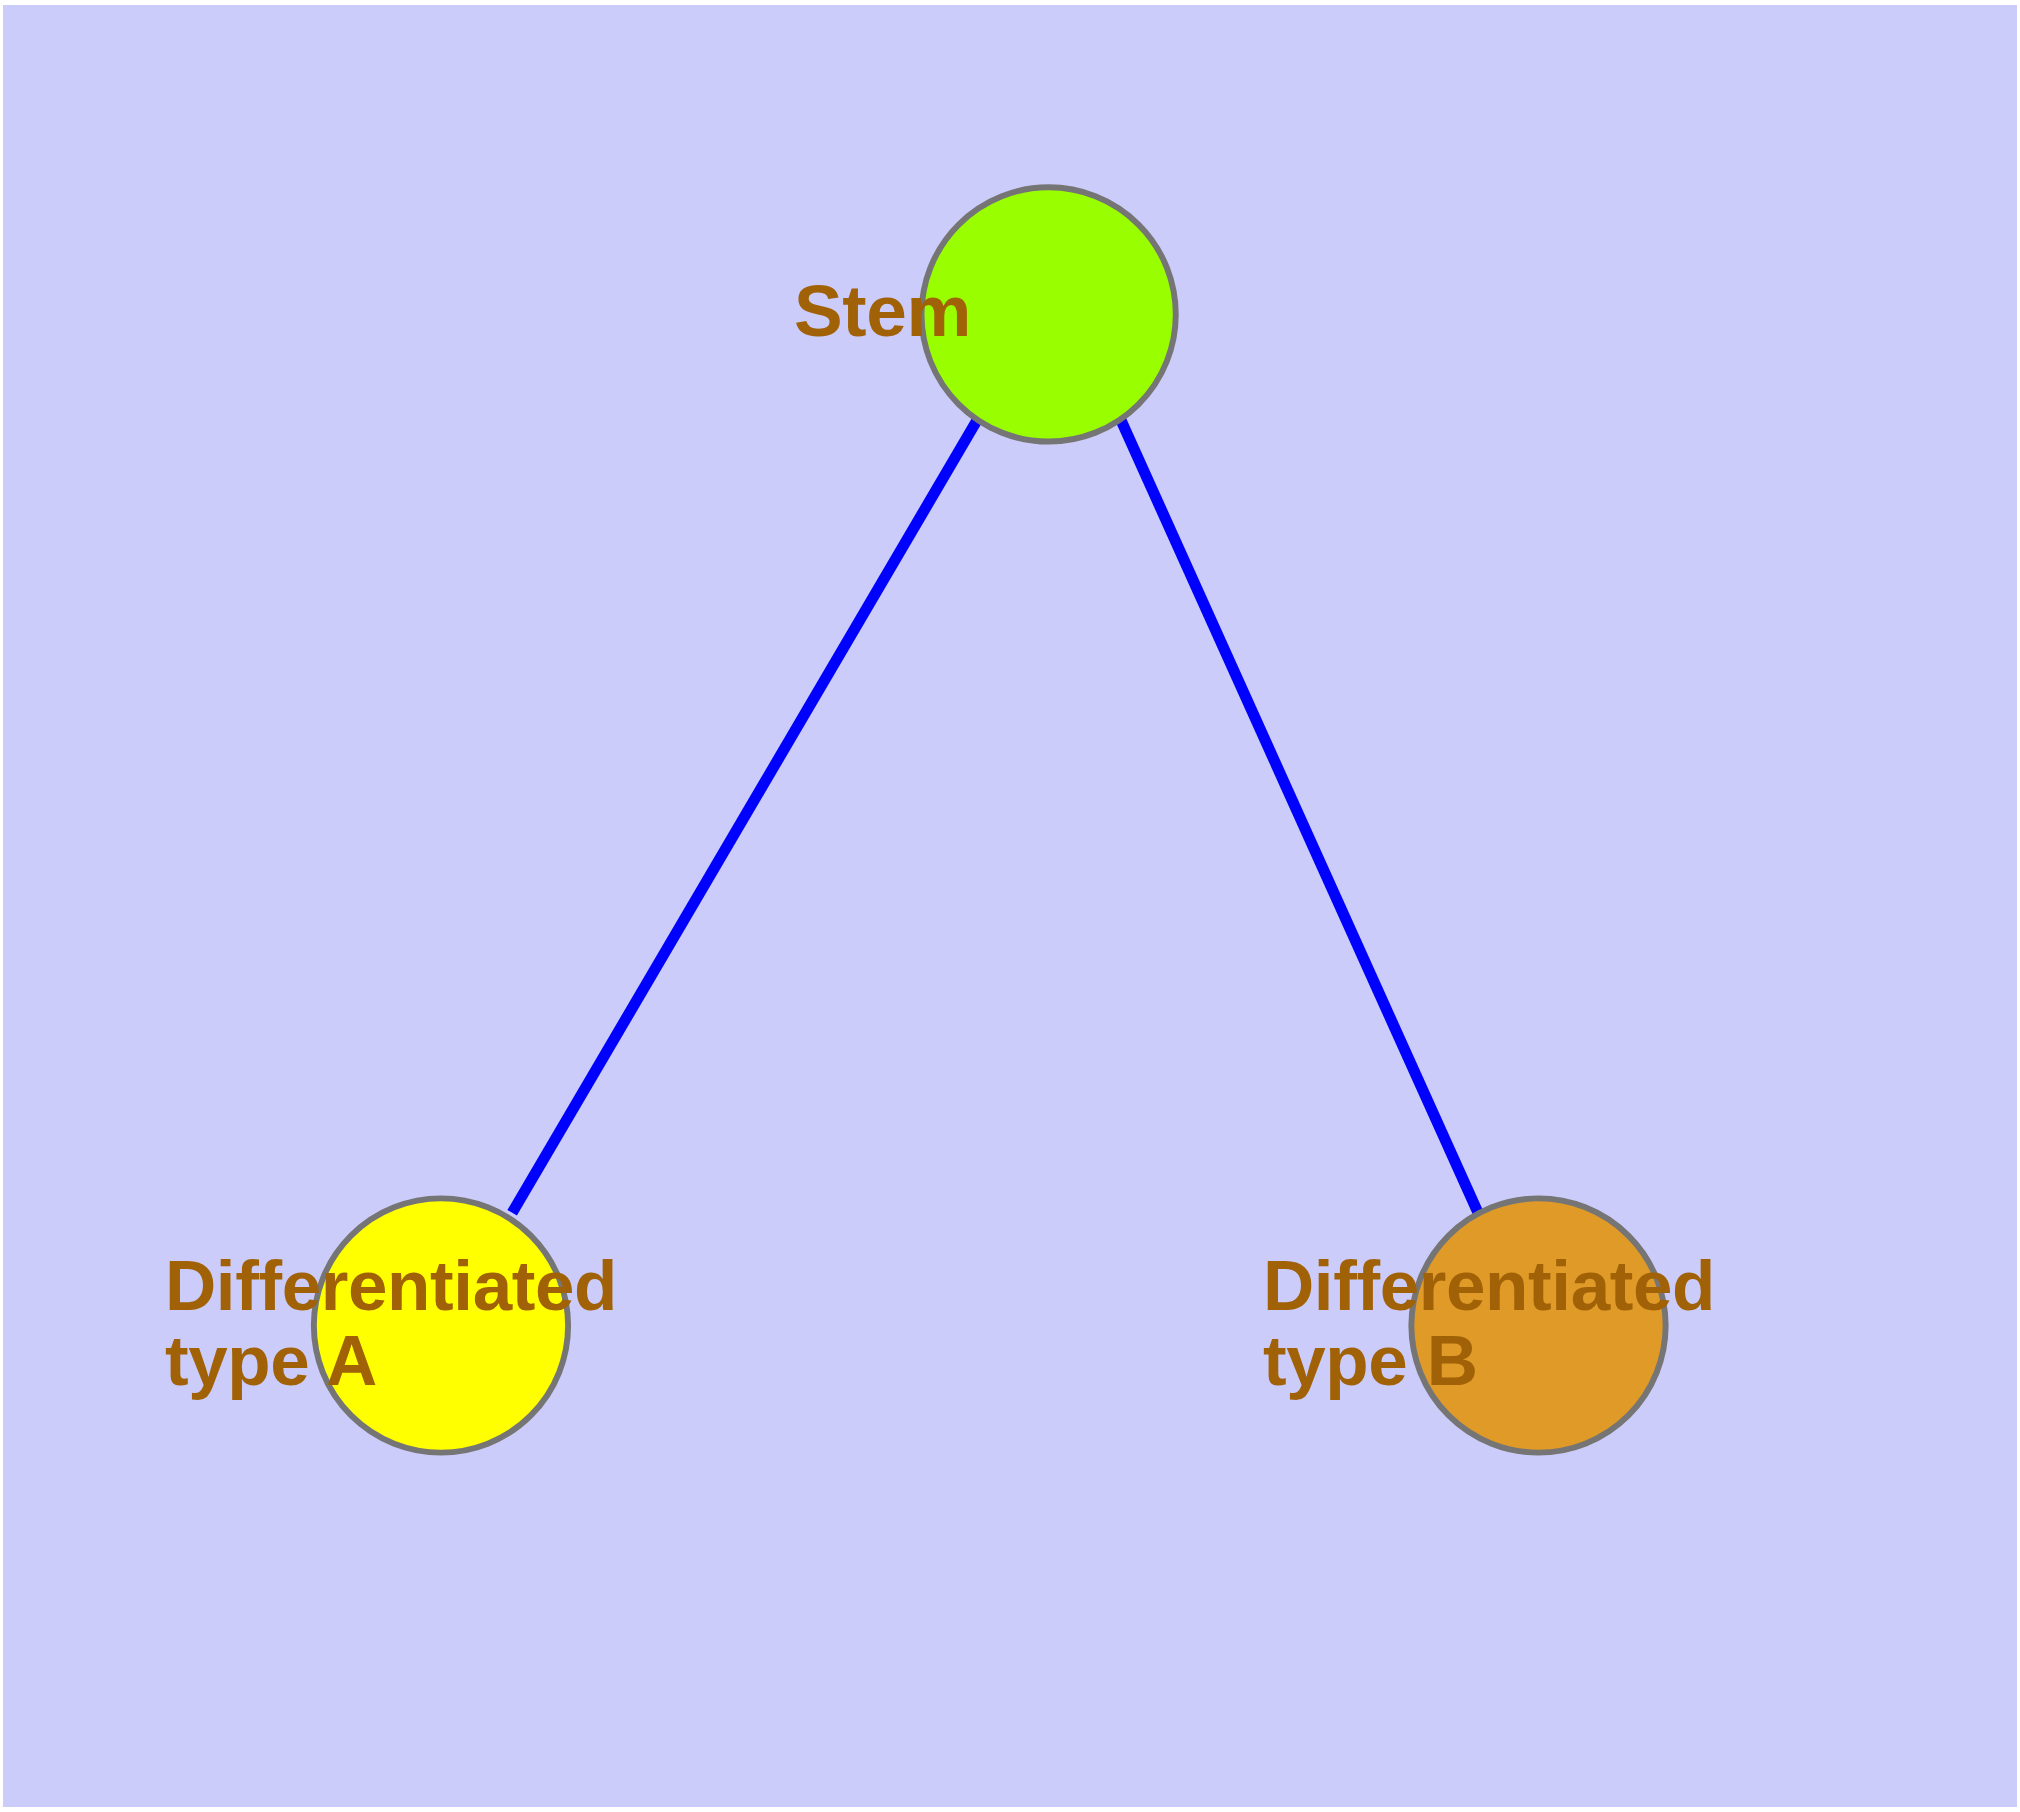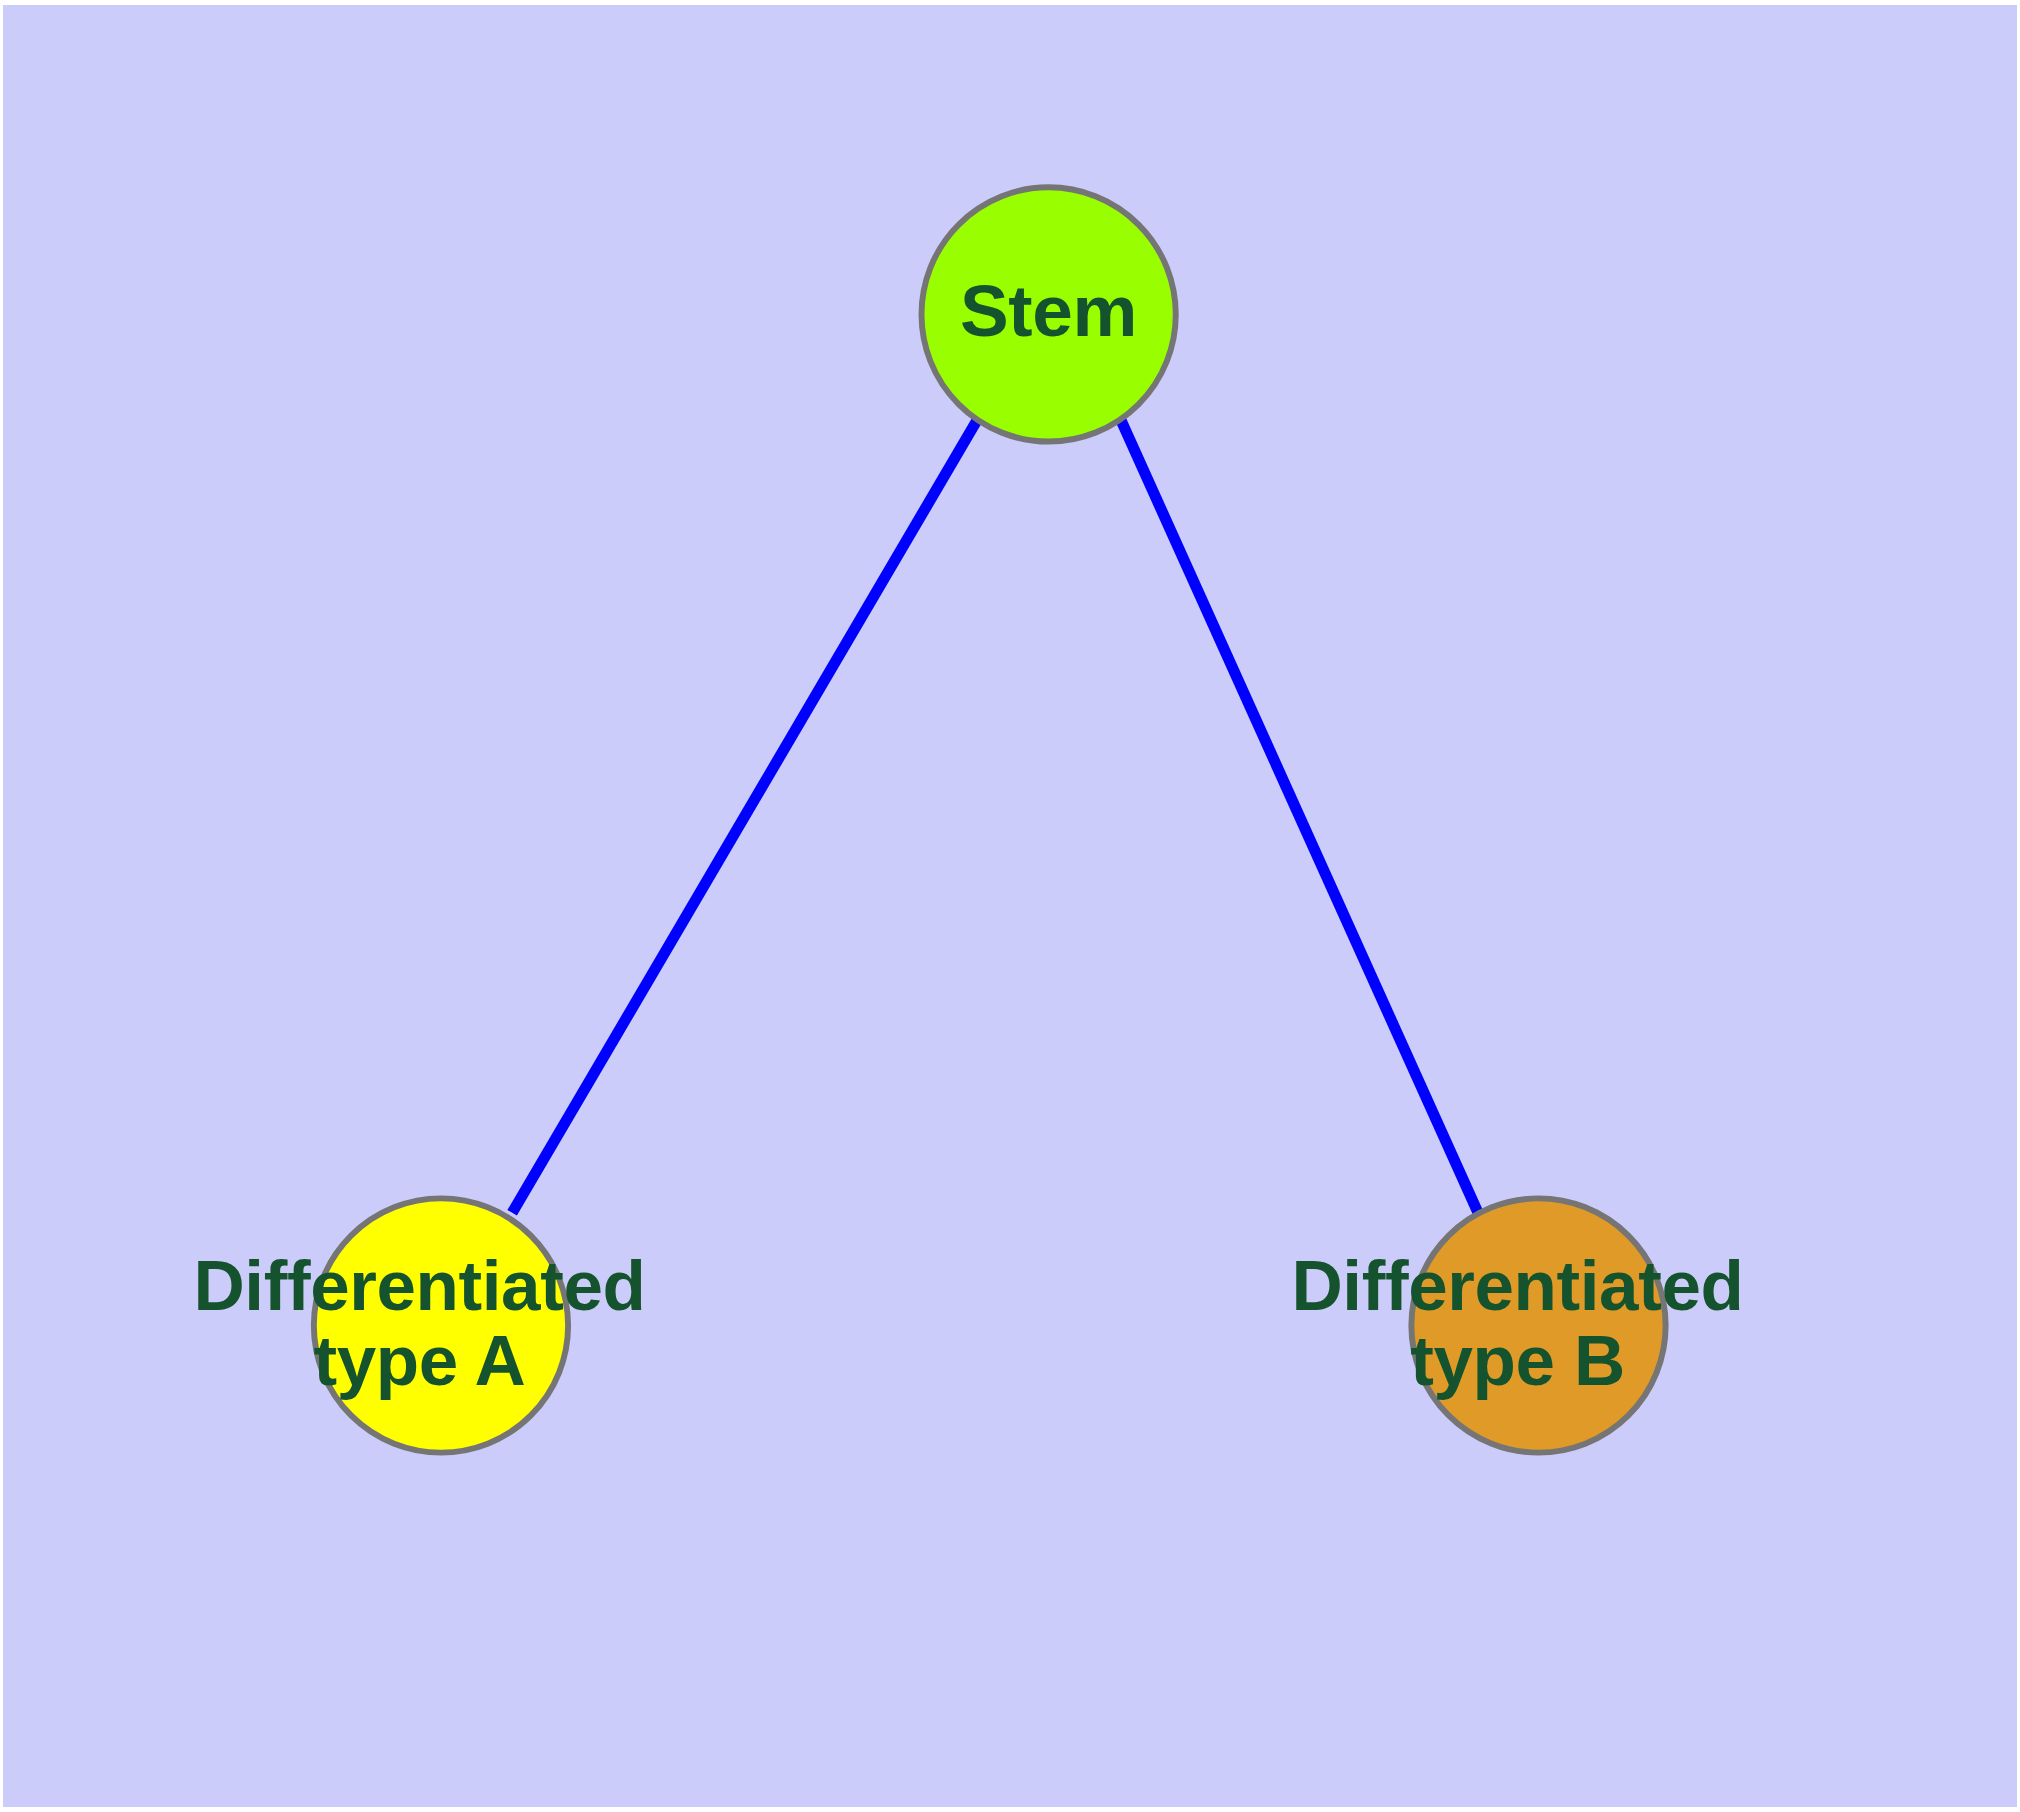--- a/index.html
+++ b/index.html
@@ -34,23 +34,23 @@
     stroke: #757575;
     stroke-width: 7;
   }
   .edge-line {
     stroke: #0000ff;
     stroke-width: 13;
     stroke-linecap: butt;
   }
   .node-label {
     position: absolute;
-    text-align: center;
+    text-align: left;
     font-weight: bold;
-    color: #14532d;
+    color: #a16207;
     line-height: 1.06;
     white-space: pre;
     pointer-events: none;
     letter-spacing: -0.4px;
   }
   #label-stem {
     font-size: 73px;
     left: 794px;
     top: 272px;
     width: 509px;

